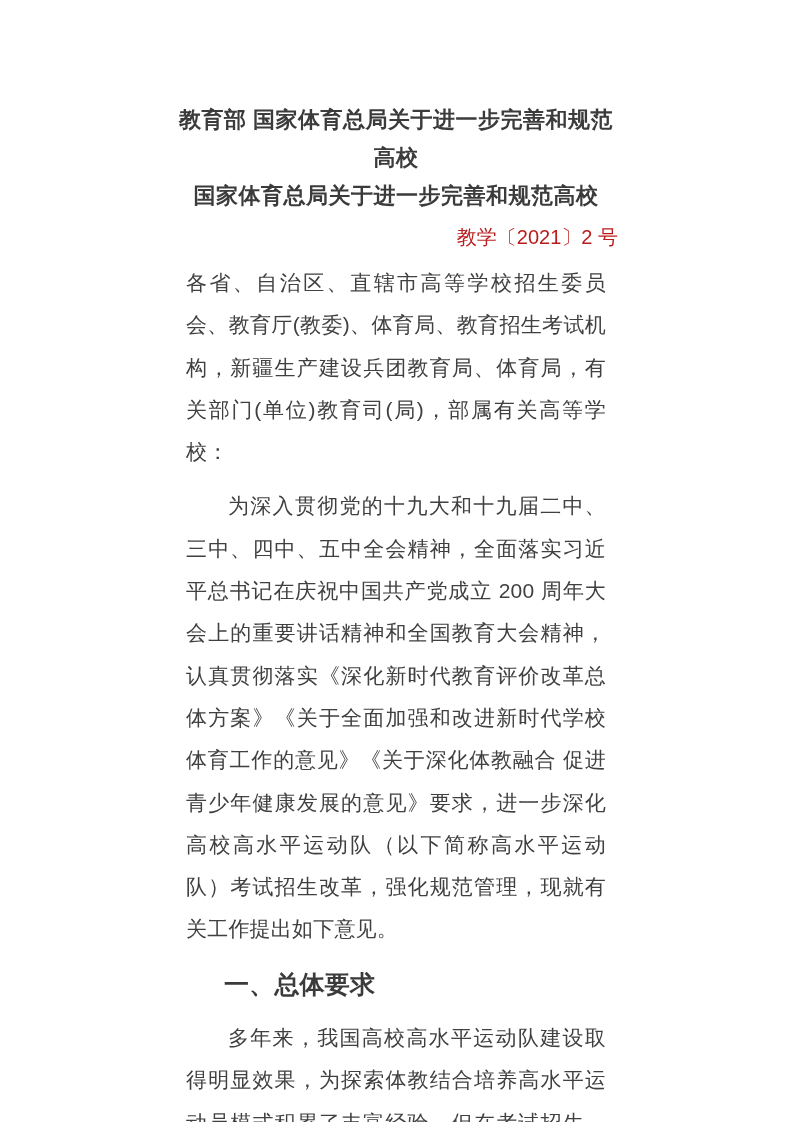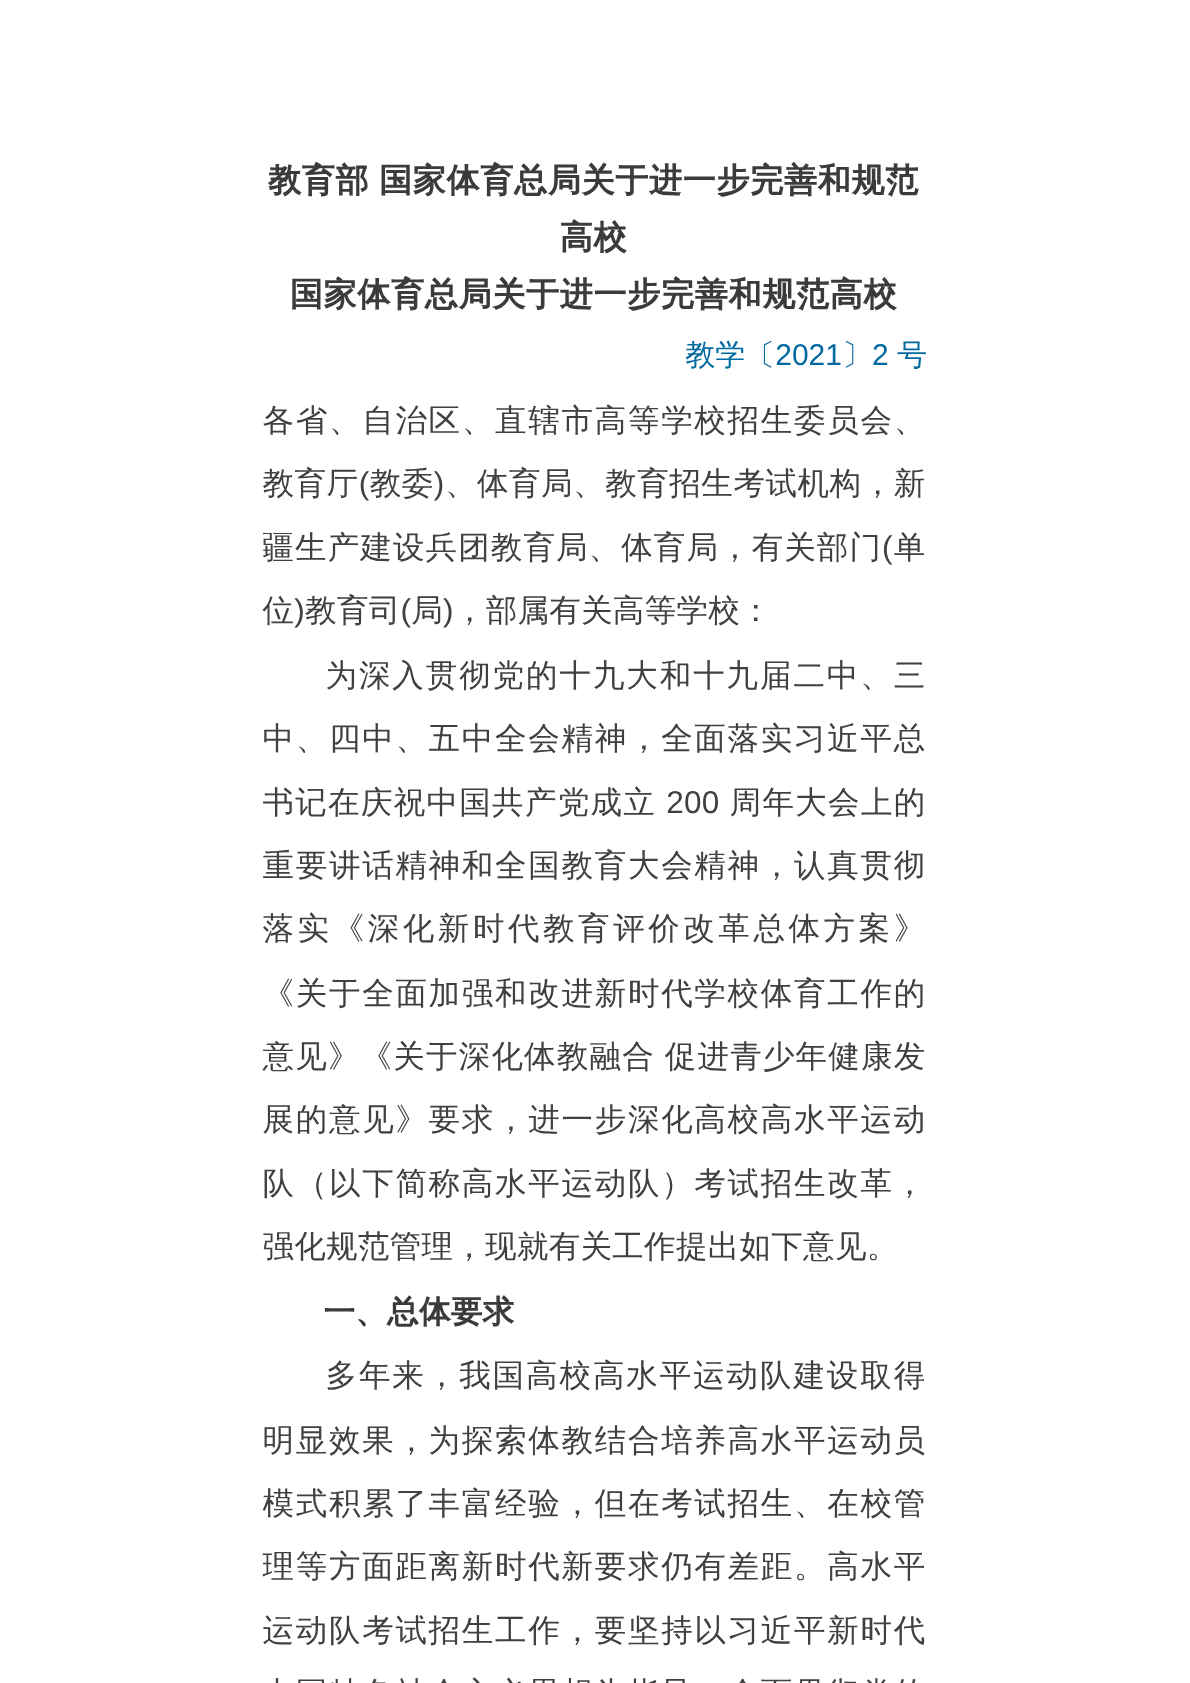--- a/index.html
+++ b/index.html
@@ -28,41 +28,41 @@
     line-height: 38px;
     letter-spacing: 0.5px;
   }
   .title-line {
     display: block;
   }
   .doc-number {
     margin-top: 9px;
     font-size: 20px;
     line-height: 26px;
-    color: #0369a1;
+    color: #b91c1c;
     text-align: right;
   }
   .doc-body {
     margin-top: 10px;
     font-size: 21px;
     line-height: 42.3px;
     text-align: justify;
     letter-spacing: 0.2px;
     color: #404040;
   }
   .doc-body p {
-    margin: 1px;
+    margin: 12px;
     text-indent: 2em;
   }
   .doc-body p.no-indent {
     text-indent: 0;
   }
   .section-heading {
     margin: 0;
-    font-size: 21px;
+    font-size: 25px;
     font-weight: bold;
     line-height: 42.3px;
     text-indent: 2em;
     color: #3b3b3b;
   }
 </style>
 </head>
 <body>
 
 <div class="page">

